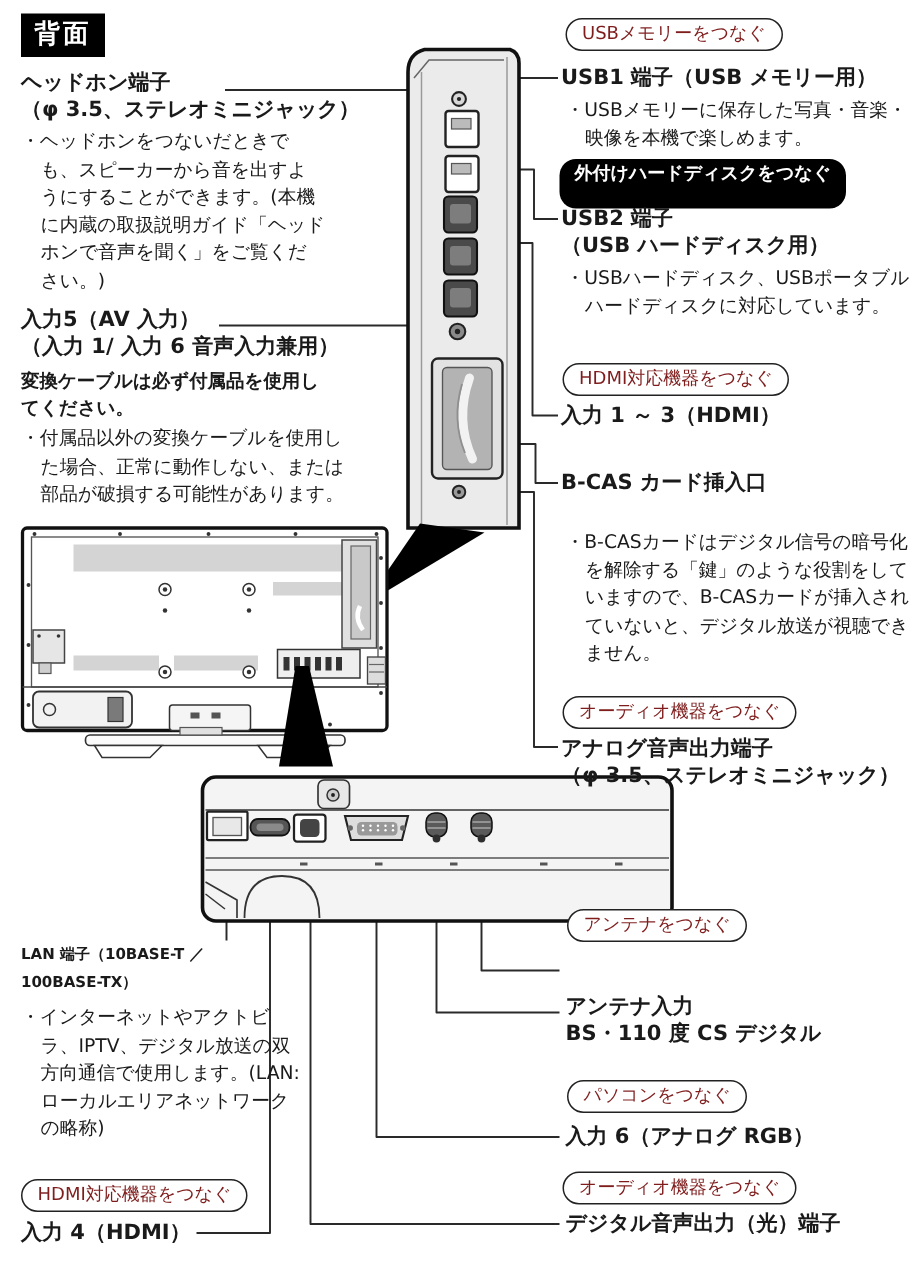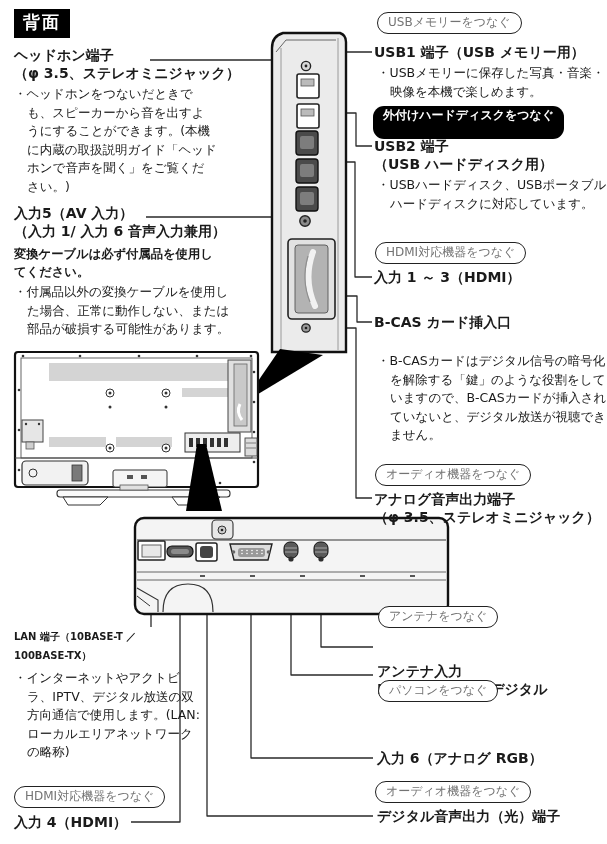--- a/index.html
+++ b/index.html
@@ -6,21 +6,21 @@
   body{font-family:"DejaVu Sans","Liberation Sans",sans-serif;color:#1a1a1a;}
   #canvas{position:relative;width:607px;height:844px;background:#fff;overflow:hidden;}
   #art{position:absolute;left:0;top:0;z-index:1;}
   .txt{position:absolute;z-index:2;}
   .title-box{background:#000;color:#fff;font-weight:bold;font-size:17px;letter-spacing:2px;padding:2px 9px 4px;}
   .h1{font-size:14px;font-weight:bold;line-height:18px;white-space:nowrap;}
   .h1w{font-size:10px;font-weight:bold;line-height:19px;}
   .body{font-size:12.5px;line-height:18.5px;}
   .boldnote{font-size:12.3px;font-weight:bold;line-height:18px;}
   .bullet{padding-left:13px;text-indent:-13px;}
-  .bubble{display:inline-block;border:1.6px solid #222;border-radius:12px;padding:1px 10px 3px;font-size:12px;line-height:16px;color:#737373;background:#fff;white-space:nowrap;}
+  .bubble{display:inline-block;border:1.6px solid #222;border-radius:12px;padding:1px 10px 3px;font-size:12px;line-height:16px;color:#7f1d1d;background:#fff;white-space:nowrap;}
   .badge{display:inline-block;background:#000;color:#fff;border-radius:11px;padding:2px 10px 16px;font-size:12px;font-weight:bold;line-height:15px;white-space:nowrap;}
 </style>
 </head>
 <body>
 
 <div id="canvas">
 
   <svg id="art" width="607" height="844" viewBox="0 0 607 844">
 
     <g fill="none" stroke="#2a2a2a" stroke-width="1.3" stroke-linejoin="round" stroke-linecap="butt">
@@ -258,21 +258,21 @@
   <div class="txt body bullet" style="left:377px;top:352px;width:226px;">・B-CASカードはデジタル信号の暗号化を解除する「鍵」のような役割をしていますので、B-CASカードが挿入されていないと、デジタル放送が視聴できません。</div>
 
   <div class="txt bubble" style="left:375px;top:464px;">オーディオ機器をつなぐ</div>
   <div class="txt h1" style="left:374px;top:490px;">アナログ音声出力端子</div>
   <div class="txt h1" style="left:374px;top:508px;">（φ 3.5、ステレオミニジャック）</div>
 
   <div class="txt bubble" style="left:378px;top:606px;">アンテナをつなぐ</div>
   <div class="txt h1" style="left:377px;top:662px;">アンテナ入力</div>
   <div class="txt h1" style="left:377px;top:680px;">BS・110 度 CS デジタル</div>
 
-  <div class="txt bubble" style="left:378px;top:680px;">パソコンをつなぐ</div>
+  <div class="txt bubble" style="left:378px;top:720px;">パソコンをつなぐ</div>
   <div class="txt h1" style="left:377px;top:749px;">入力 6（アナログ RGB）</div>
 
   <div class="txt bubble" style="left:375px;top:781px;">オーディオ機器をつなぐ</div>
   <div class="txt h1" style="left:377px;top:807px;">デジタル音声出力（光）端子</div>
 
   <div class="txt h1w" style="left:14px;top:627px;width:178px;">LAN 端子（10BASE-T ／ 100BASE-TX）</div>
   <div class="txt body bullet" style="left:14px;top:669px;width:174px;">・インターネットやアクトビラ、IPTV、デジタル放送の双方向通信で使用します。(LAN:ローカルエリアネットワークの略称)</div>
 
   <div class="txt bubble" style="left:14px;top:786px;">HDMI対応機器をつなぐ</div>
   <div class="txt h1" style="left:14px;top:813px;">入力 4（HDMI）</div>

